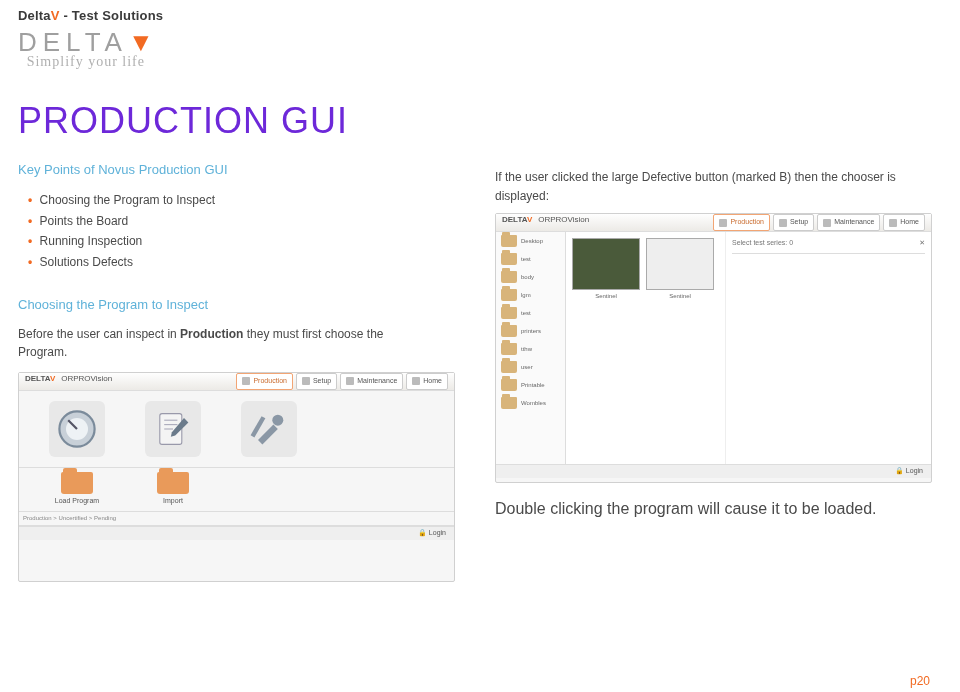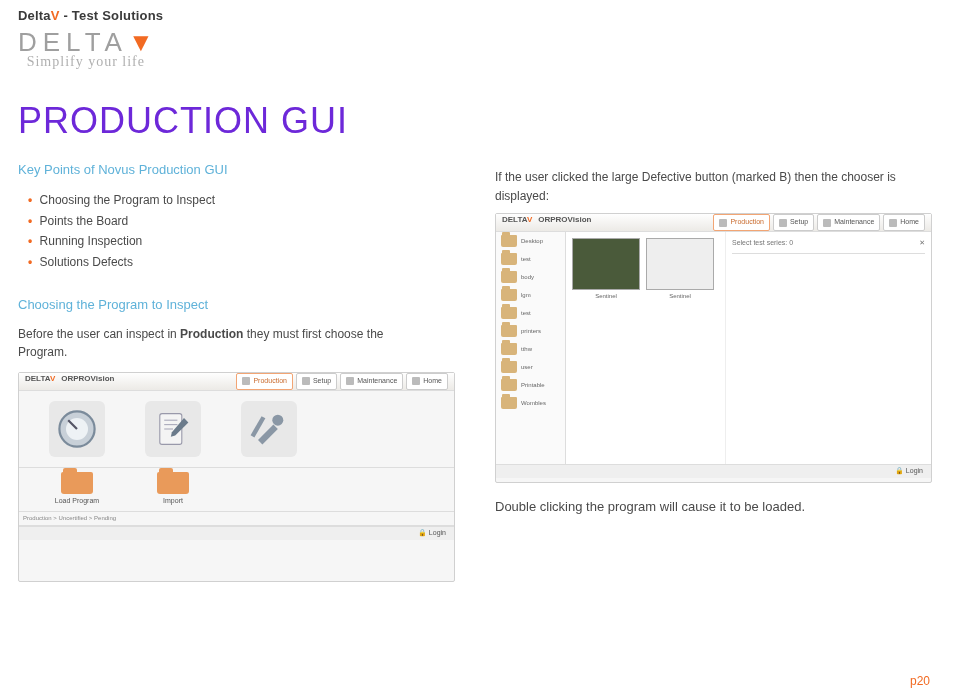--- a/index.html
+++ b/index.html
@@ -81,21 +81,21 @@
   .mock-titlebar {
     background:linear-gradient(#fefefe,#eceae6);
     height:18px;
     display:flex;
     padding:0 6px;
     border-bottom:1px solid #ddd;
     gap:6px;
   }
   .mock-titlebar .brand { font-weight:700; font-size:8px;}
   .mock-titlebar .brand .tri-xs{color:#f26a22;}
-  .mock-titlebar .orpro { font-weight:700; font-size:8px;}
+  .mock-titlebar .orpro { font-weight:400; font-size:8px;}
   .mock-tabs { display:flex; gap:3px; margin-left:auto;}
   .mock-tab {
     background:#fff;
     border:1px solid #ccc;
     border-radius:2px;
     padding:1px 5px;
     font-size:7px;
     display:flex;
     align-items:center;
     gap:3px;
@@ -135,21 +135,21 @@
   .side-folder::before{content:"";position:absolute;top:-3px;left:1px;width:8px;height:4px;background:#d8b47a;border-radius:1px 1px 0 0;}
   .mock2-main{flex:1;background:#fff;display:flex;}
   .mock2-thumbs{width:160px;border-right:1px solid #eee;padding:6px;display:flex;gap:6px;align-items:flex-start;}
   .thumb{width:68px;display:flex;flex-direction:column;gap:2px;}
   .thumb-img{width:68px;height:52px;background:#4a5a3a;border:1px solid #aaa;}
   .thumb-img.blank{background:#eee;}
   .thumb-lbl{font-size:6px;color:#666;text-align:center;}
   .mock2-detail{flex:1;padding:6px;font-size:6px;color:#777;}
   .detail-head{border-bottom:1px solid #ddd;padding-bottom:4px;margin-bottom:4px;font-size:7px;display:flex;justify-content:space-between;}
 
-  .caption-below{margin-top:14px;font-size:13px;color:#4a4a4a;}
+  .caption-below{margin-top:14px;font-size:16px;color:#4a4a4a;}
   .pagenum{
     position:absolute;
     right:30px;
     bottom:4px;
     color:#f26a22;
     font-size:12px;
   }
 
   
   .svg-ic{width:44px;height:44px;}

